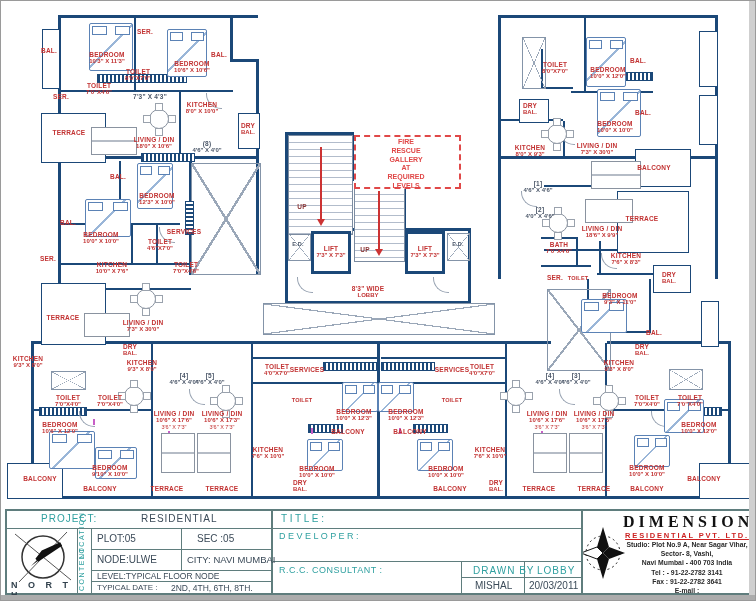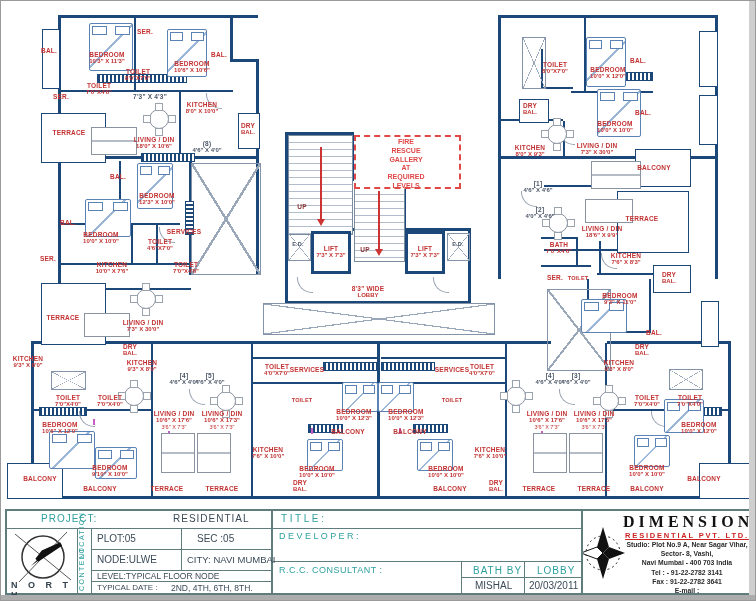--- a/index.html
+++ b/index.html
@@ -690,21 +690,21 @@
     <div class="tbline" style="left:90px;top:72px;width:180px;height:1px;"></div>
     <div class="tbline" style="left:180px;top:19px;width:1px;height:42px;"></div>
 
     <div class="tbline" style="left:272px;top:19px;width:308px;height:1px;"></div>
     <div class="tbline" style="left:272px;top:52px;width:308px;height:1px;"></div>
     <div class="tbline" style="left:460px;top:52px;width:1px;height:32px;"></div>
     <div class="tbline" style="left:460px;top:68px;width:120px;height:1px;"></div>
     <div class="tbline" style="left:523px;top:52px;width:1px;height:32px;"></div>
 
     <div class="cell teal" style="left:40px;top:4px;letter-spacing:1px;">PROJECT:</div>
-    <div class="cell slate" style="left:140px;top:4px;letter-spacing:1px;margin-left:32px;">RESIDENTIAL</div>
+    <div class="cell slate" style="left:140px;top:4px;letter-spacing:1px;">RESIDENTIAL</div>
     <div class="cell slate" style="left:96px;top:24px;">PLOT:05</div>
     <div class="cell slate" style="left:196px;top:24px;">SEC :05</div>
     <div class="cell slate" style="left:96px;top:45px;">NODE:ULWE</div>
     <div class="cell slate" style="left:186px;top:45px;font-size:9.5px;">CITY: NAVI MUMBAI</div>
     <div class="cell slate" style="left:96px;top:62px;font-size:8.5px;">
       <span>LEVEL:</span><span>TYPICAL FLOOR NODE</span>
     </div>
     <div class="cell slate" style="left:96px;top:74px;font-size:8px;">TYPICAL DATE :</div>
     <div class="cell slate" style="left:170px;top:74px;font-size:8.5px;">2ND, 4TH, 6TH, 8TH.</div>
     <div class="vstrip" style="left:77px;top:20px;height:30px;">LOCATION</div>
@@ -717,21 +717,21 @@
         <line x1="58" y1="2" x2="10" y2="52" stroke="#555" stroke-width="1"></line>
         <polygon points="52,14 22,36 28,30" fill="#111"></polygon>
         <polygon points="52,14 28,30 34,22" fill="#111" stroke="#111" stroke-width="4"></polygon>
       </svg>
       <div class="northword" style="position:absolute;left:2px;top:50px;">N O R T H</div>
     </div>
 
     <div class="cell teal" style="left:280px;top:4px;">T I T L E :</div>
     <div class="cell teal" style="left:278px;top:22px;font-size:9px;">D E V E L O P E R :</div>
     <div class="cell teal" style="left:278px;top:56px;font-size:9px;letter-spacing:.5px;">R.C.C. CONSULTANT :</div>
-    <div class="cell teal" style="left:472px;top:56px;letter-spacing:1px;">BATH BY</div>
+    <div class="cell teal" style="left:472px;top:56px;letter-spacing:1px;">DRAWN BY</div>
     <div class="cell teal" style="left:536px;top:56px;letter-spacing:1px;">LOBBY</div>
     <div class="cell slate" style="left:474px;top:71px;">MISHAL</div>
     <div class="cell slate" style="left:528px;top:71px;">20/03/2011</div>
 
     <div class="abs" style="left:582px;top:2px;width:168px;height:82px;">
       <div class="abs" style="left:0;top:14px;">
         <svg width="44" height="56" viewBox="0 0 44 56">
           <circle cx="20" cy="28" r="17" fill="none" stroke="#222" stroke-width="1" stroke-dasharray="2 3"></circle>
           <polygon points="20,2 26,22 20,28 14,22" fill="#111"></polygon>
           <polygon points="20,54 26,34 20,28 14,34" fill="#111"></polygon>

